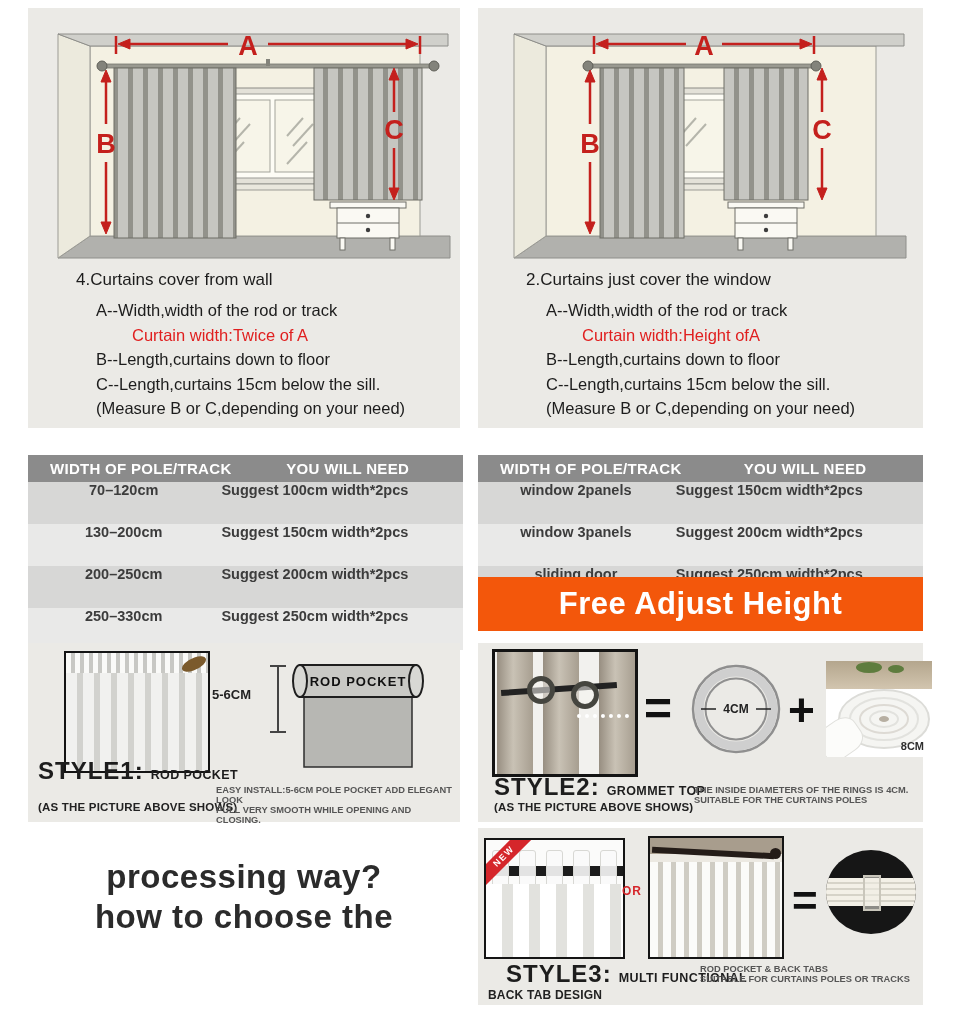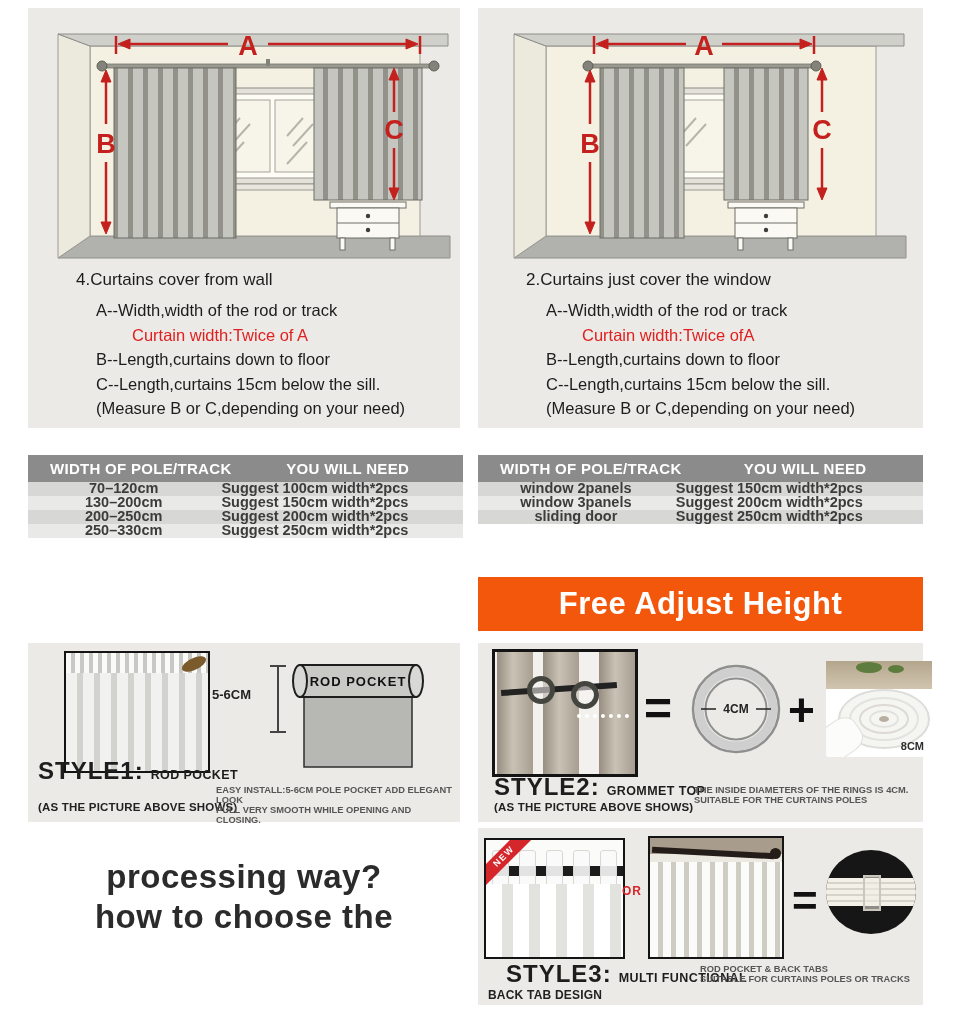--- a/index.html
+++ b/index.html
@@ -16,21 +16,21 @@
   .m-red{margin-left:104px;color:#e01f1f;font-size:16.5px;line-height:24.5px;}
 
   
   .ctable{position:absolute;}
   #table-left{left:28px;top:455px;width:435px;}
   #table-right{left:478px;top:455px;width:445px;}
   .thead{display:flex;height:27px;background:#8b8b8b;color:#fff;font-weight:700;
          font-size:15px;align-items:center;letter-spacing:.3px;}
   .thead .h1{flex:0 0 47%;padding-left:22px;box-sizing:border-box;}
   .thead .h2{flex:1;text-align:center;}
-  .trow{display:flex;height:14px;align-items:flex-end;color:#3c3c3c;
+  .trow{display:flex;height:42px;align-items:flex-start;color:#3c3c3c;
         font-size:14.5px;font-weight:600;}
   .trow.dark{background:#d7d7d6;}
   .trow.lite{background:#e9e9e8;}
   .trow .c1{flex:0 0 44%;text-align:center;}
   .trow .c2{flex:1;text-align:left;padding-left:2px;}
 
   
   #banner{position:absolute;left:478px;top:577px;width:445px;height:54px;
           background:#f3570b;color:#fff;font-size:31px;font-weight:700;
           text-align:center;line-height:54px;letter-spacing:.5px;}
@@ -240,21 +240,21 @@
         <line x1="338" y1="140" x2="338" y2="188"></line>
           <polygon stroke-width="1" points="338,192 333,180 343,180"></polygon>
       </g>
       <text x="220" y="47" font-size="27" font-weight="bold" fill="#c4201d" text-anchor="middle">A</text>
       <text x="106" y="145" font-size="27" font-weight="bold" fill="#c4201d" text-anchor="middle">B</text>
       <text x="338" y="131" font-size="27" font-weight="bold" fill="#c4201d" text-anchor="middle">C</text>
     </svg>
     <div class="m-text">
       <div class="m-title">2.Curtains just cover the window</div>
       <div class="m-line">A--Width,width of the rod or track</div>
-      <div class="m-red">Curtain width:Twice ofA</div>
+      <div class="m-red">Curtain width:Height ofA</div>
       <div class="m-line">B--Length,curtains down to floor</div>
       <div class="m-line">C--Length,curtains 15cm below the sill.</div>
       <div class="m-line">(Measure B or C,depending on your need)</div>
     </div>
   </section>
 
   <div class="ctable" id="table-left">
     <div class="thead">
       <div class="h1">WIDTH OF POLE/TRACK</div>
       <div class="h2">YOU WILL NEED</div>

